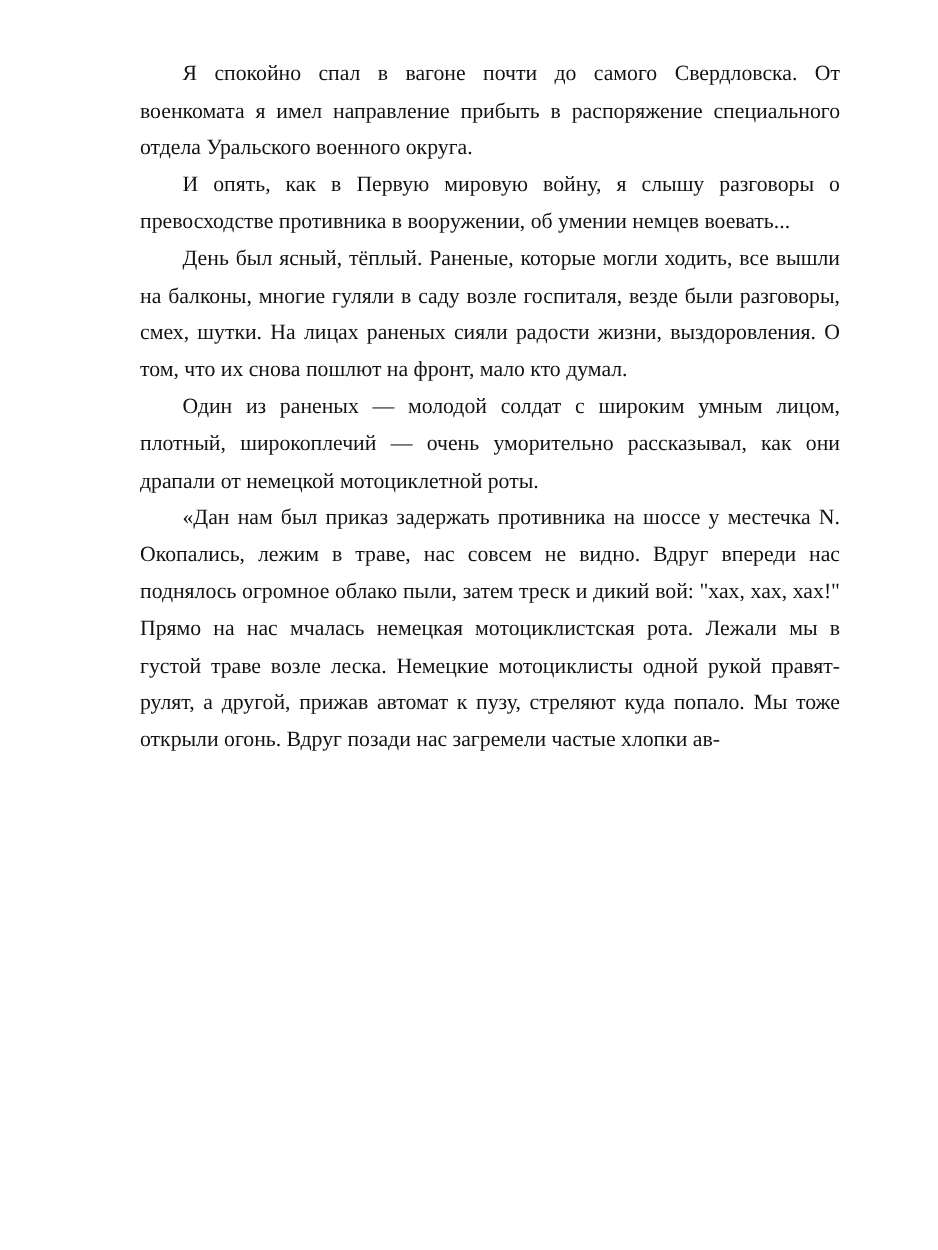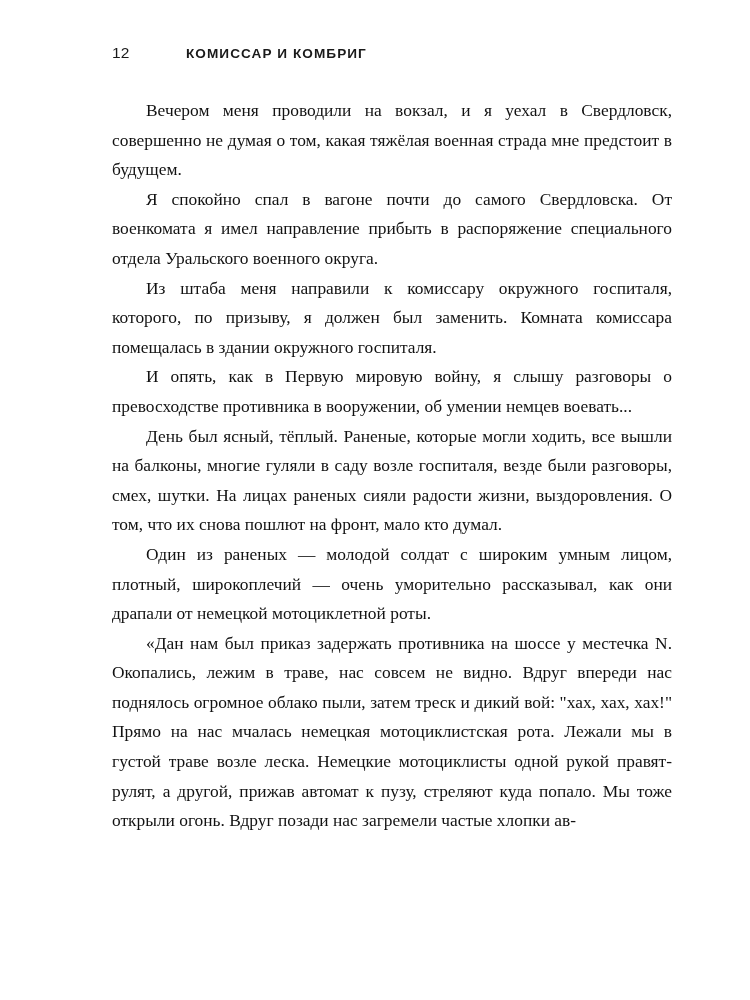--- a/index.html
+++ b/index.html
@@ -67,32 +67,26 @@
     text-indent: 0;
     font-family: "Liberation Serif", "DejaVu Serif", serif;
   }
   .block-gap-top { margin-top: 0; }
 </style>
 </head>
 <body>
 
 <div class="page">
 
-  <div class="running-head">
-    <div class="folio">12</div>
-    <div class="head-title">КОМИССАР И КОМБРИГ</div>
-  </div>
 
   <div class="body-text">
 
-    <p class="block-gap-top">Вечером меня проводили на вокзал, и я уехал в Свердловск, совершенно не думая о том, какая тяжёлая военная страда мне предстоит в будущем.</p>
 
 
     <p>Я спокойно спал в вагоне почти до самого Свердловска. От военкомата я имел направление прибыть в распоряжение специального отдела Уральского военного округа.</p>
-    <p>Из штаба меня направили к комиссару окружного госпиталя, которого, по призыву, я должен был заменить. Комната комиссара помещалась в здании окружного госпиталя.</p>
     <p>И опять, как в Первую мировую войну, я слышу разговоры о превосходстве противника в вооружении, об умении немцев воевать...</p>
     <p>День был ясный, тёплый. Раненые, которые могли ходить, все вышли на балконы, многие гуляли в саду возле госпиталя, везде были разговоры, смех, шутки. На лицах раненых сияли радости жизни, выздоровления. О том, что их снова пошлют на фронт, мало кто думал.</p>
     <p>Один из раненых — молодой солдат с широким умным лицом, плотный, широкоплечий — очень уморительно рассказывал, как они драпали от немецкой мотоциклетной роты.</p>
     <p>«Дан нам был приказ задержать противника на шоссе у местечка N. Окопались, лежим в траве, нас совсем не видно. Вдруг впереди нас поднялось огромное облако пыли, затем треск и дикий вой: "хах, хах, хах!" Прямо на нас мчалась немецкая мотоциклистская рота. Лежали мы в густой траве возле леска. Немецкие мотоциклисты одной рукой правят-рулят, а другой, прижав автомат к пузу, стреляют куда попало. Мы тоже открыли огонь. Вдруг позади нас загремели частые хлопки ав-</p>
 
   </div>
 
 </div>
 
 </body></html>

